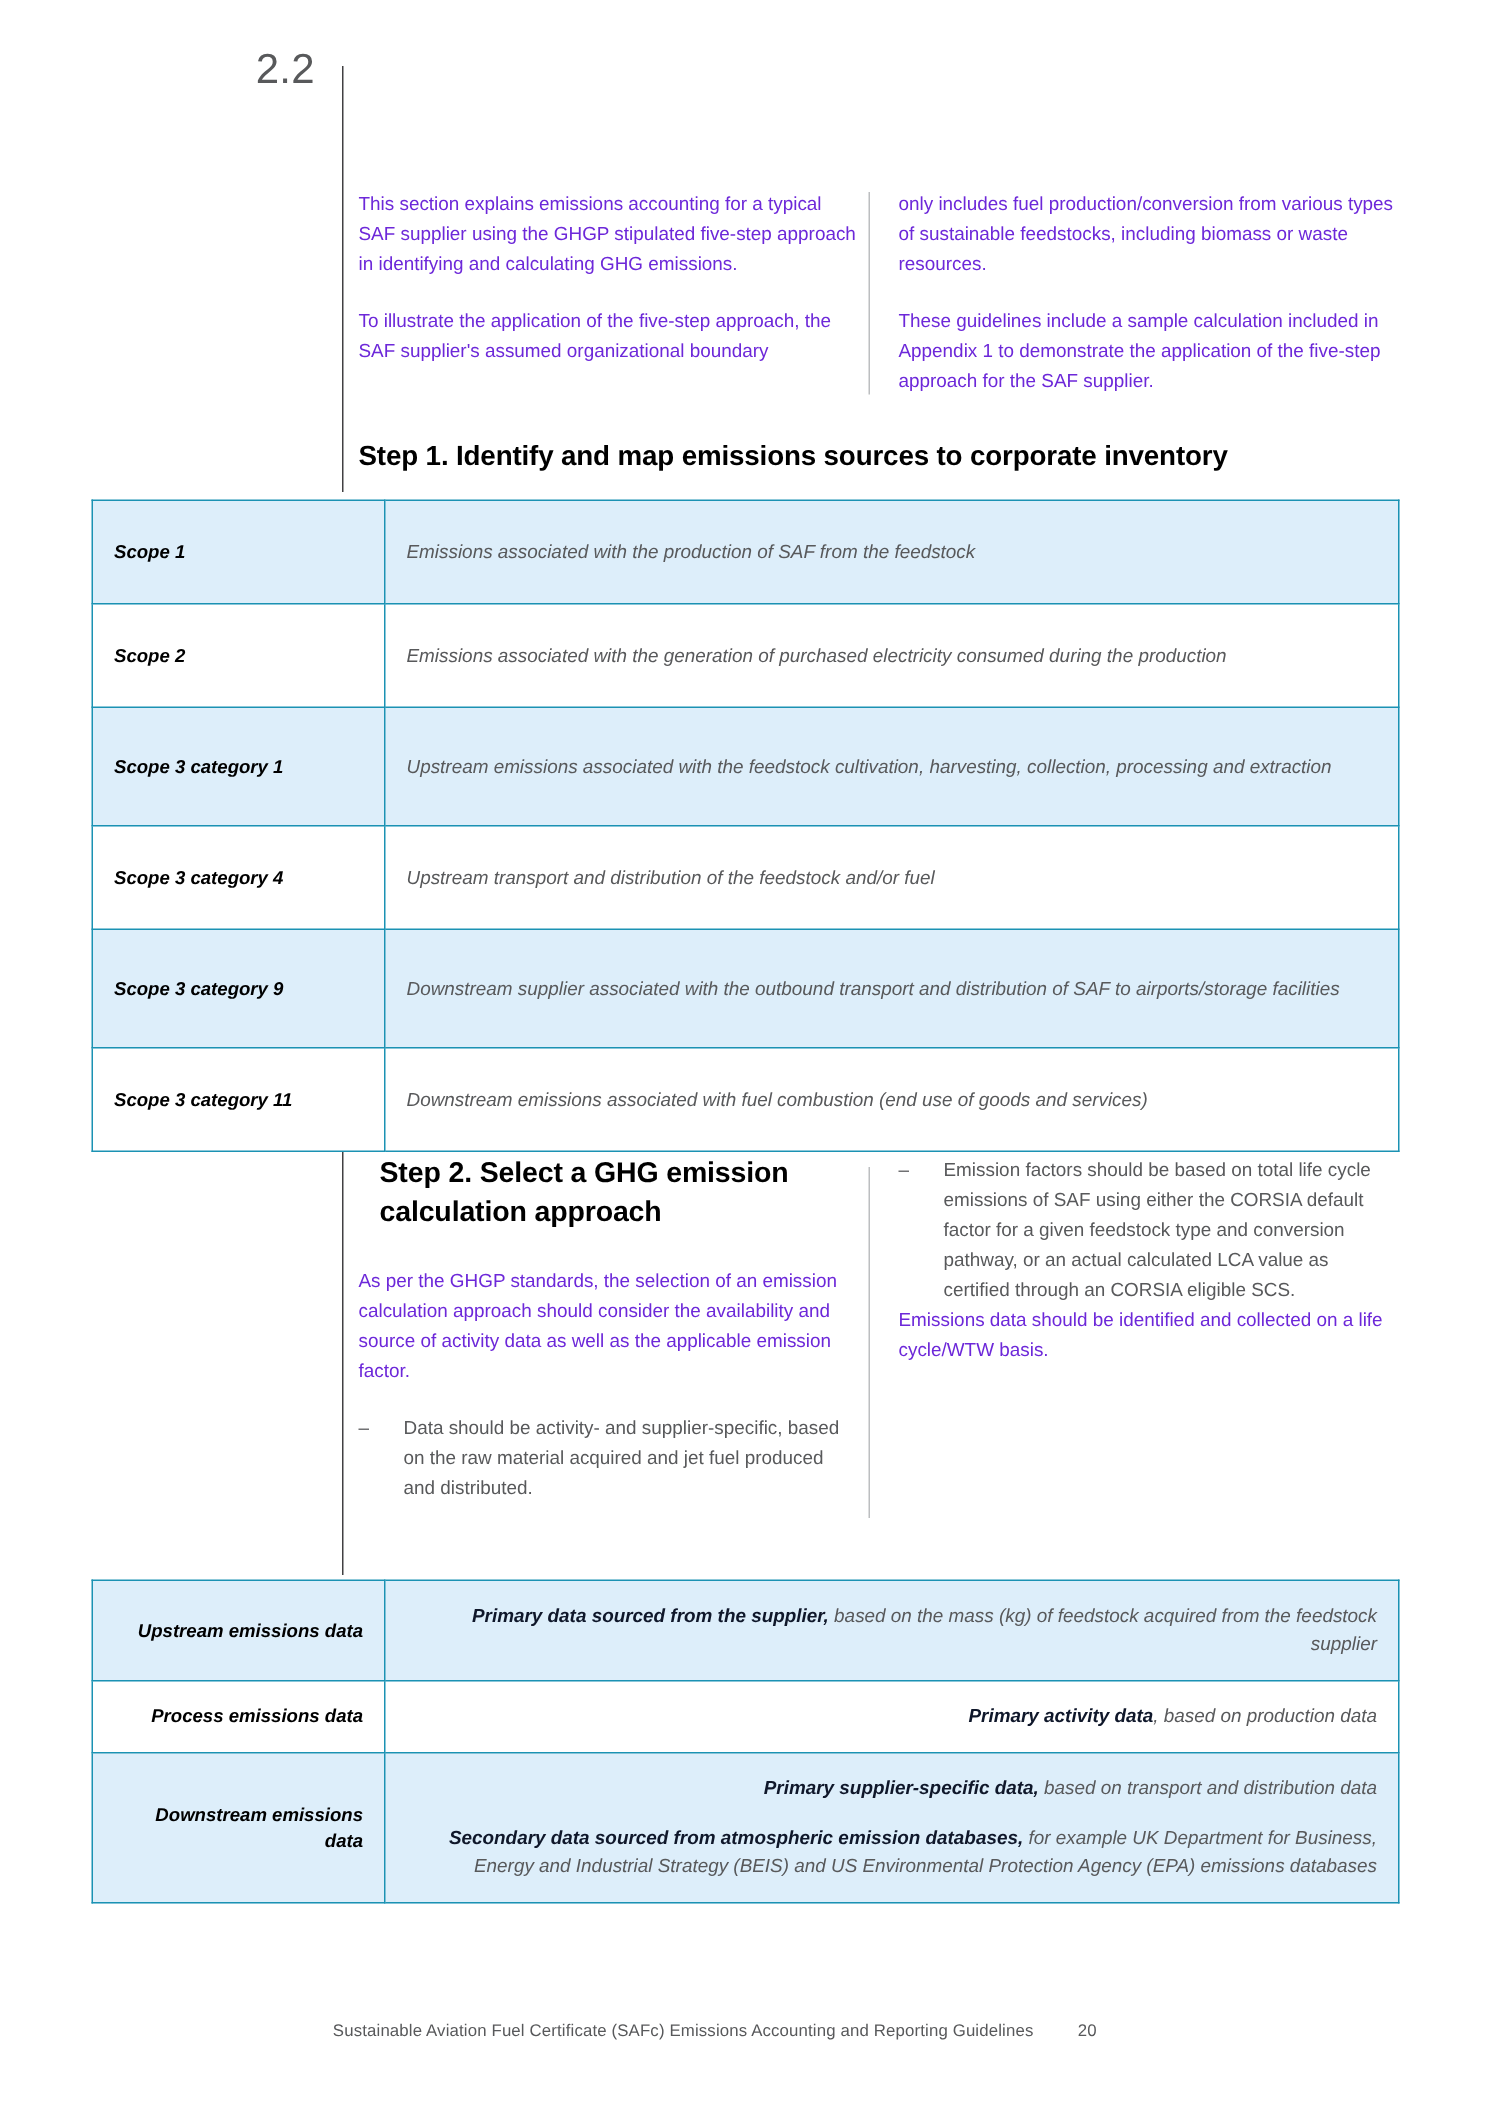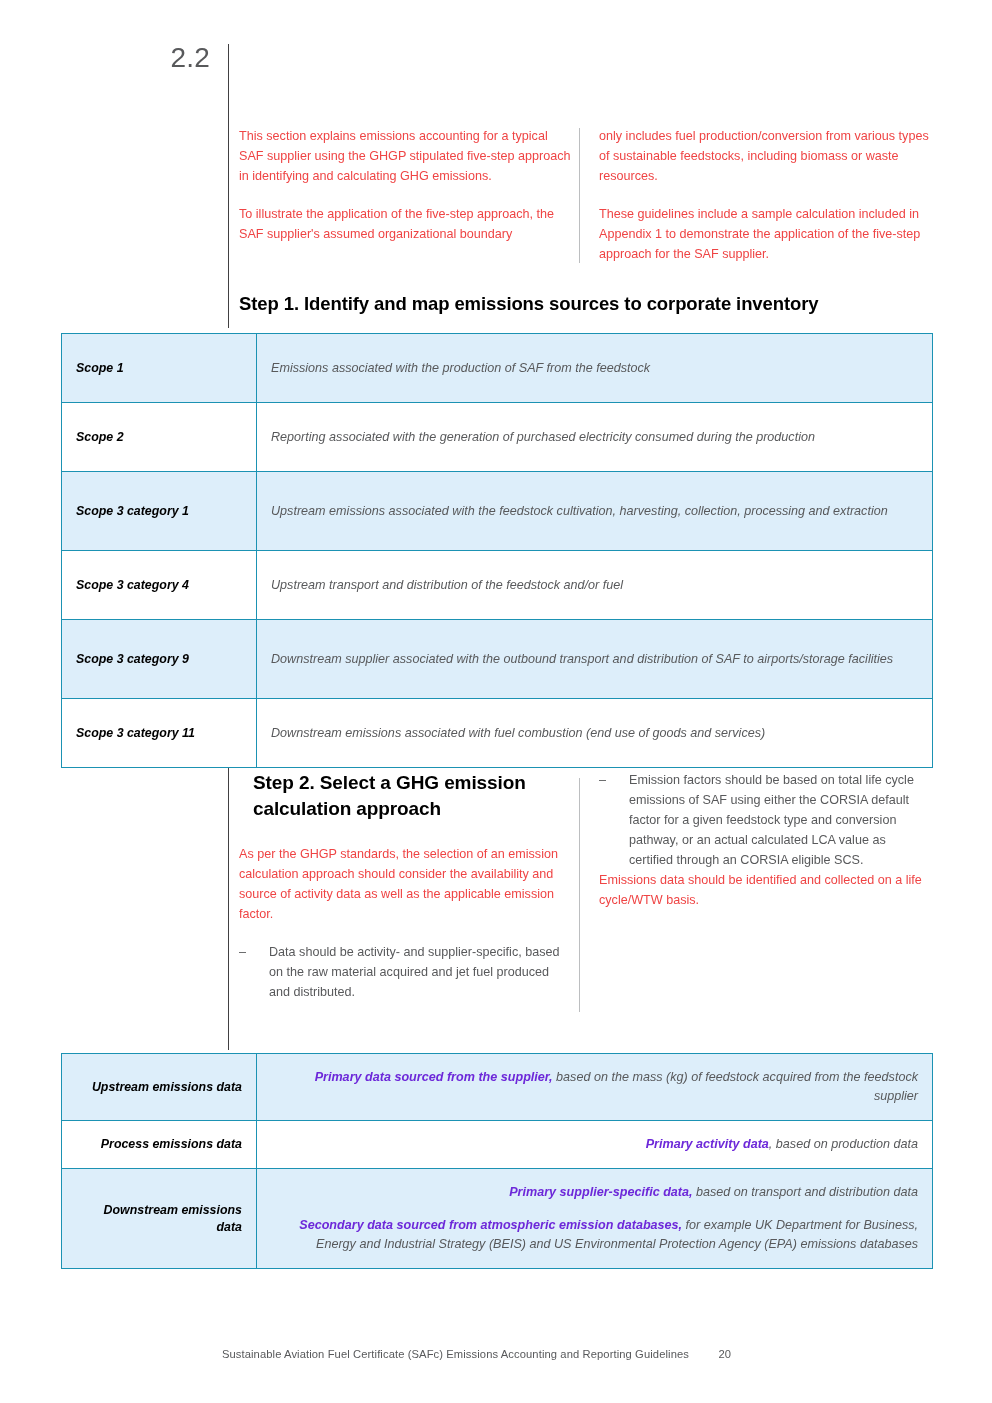--- a/index.html
+++ b/index.html
@@ -13,21 +13,21 @@
     position: relative;
     font-family: "Liberation Sans", sans-serif;
     color: #231f20;
     overflow: hidden;
   }
 
   
   .header {
     position: absolute;
     left: 0;
-    top: 36px;
+    top: 24px;
     width: 864px;
     height: 56px;
   }
   .section-number {
     position: absolute;
     left: 120px;
     top: 6px;
     width: 90px;
     text-align: right;
     font-size: 28px;
@@ -81,21 +81,21 @@
     position: absolute;
     left: 340px;
     top: 2px;
     width: 1px;
     height: 135px;
     background: #bcbec0;
   }
   .body-text {
     font-size: 12.6px;
     line-height: 20px;
-    color: #ef4444;
+    color: #6d28d9;
     margin: 0 0 18px 0;
   }
   .body-text:last-child { margin-bottom: 0; }
 
   
   .step-heading-wide {
     position: absolute;
     left: 239px;
     top: 293px;
     font-size: 18.5px;
@@ -133,21 +133,21 @@
     color: #58595b;
     line-height: 19px;
   }
   .row-tint td { background: #ddeefa; }
   .row-plain td { background: #ffffff; }
 
   #table-scopes td { height: 40px; }
   #table-scopes tr.tall td { height: 50px; }
 
   .desc-cell b {
-    color: #6d28d9;
+    color: #0f172a;
     font-weight: 700;
   }
   .desc-para { margin: 0; }
   .desc-para + .desc-para { margin-top: 14px; }
 
   
   .steps {
     position: absolute;
     left: 239px;
     top: 770px;
@@ -241,21 +241,21 @@
 <div class="step-heading-wide">Step 1. Identify and map emissions sources to corporate inventory</div>
 
 <table class="data-table" id="table-scopes">
   <tbody>
     <tr class="row-tint">
       <td class="label-cell">Scope 1</td>
       <td class="desc-cell">Emissions associated with the production of SAF from the feedstock</td>
     </tr>
     <tr class="row-plain">
       <td class="label-cell">Scope 2</td>
-      <td class="desc-cell">Reporting associated with the generation of purchased electricity consumed during the production</td>
+      <td class="desc-cell">Emissions associated with the generation of purchased electricity consumed during the production</td>
     </tr>
     <tr class="row-tint tall">
       <td class="label-cell">Scope 3 category 1</td>
       <td class="desc-cell">Upstream emissions associated with the feedstock cultivation, harvesting, collection, processing and extraction</td>
     </tr>
     <tr class="row-plain">
       <td class="label-cell">Scope 3 category 4</td>
       <td class="desc-cell">Upstream transport and distribution of the feedstock and/or fuel</td>
     </tr>
     <tr class="row-tint tall">

